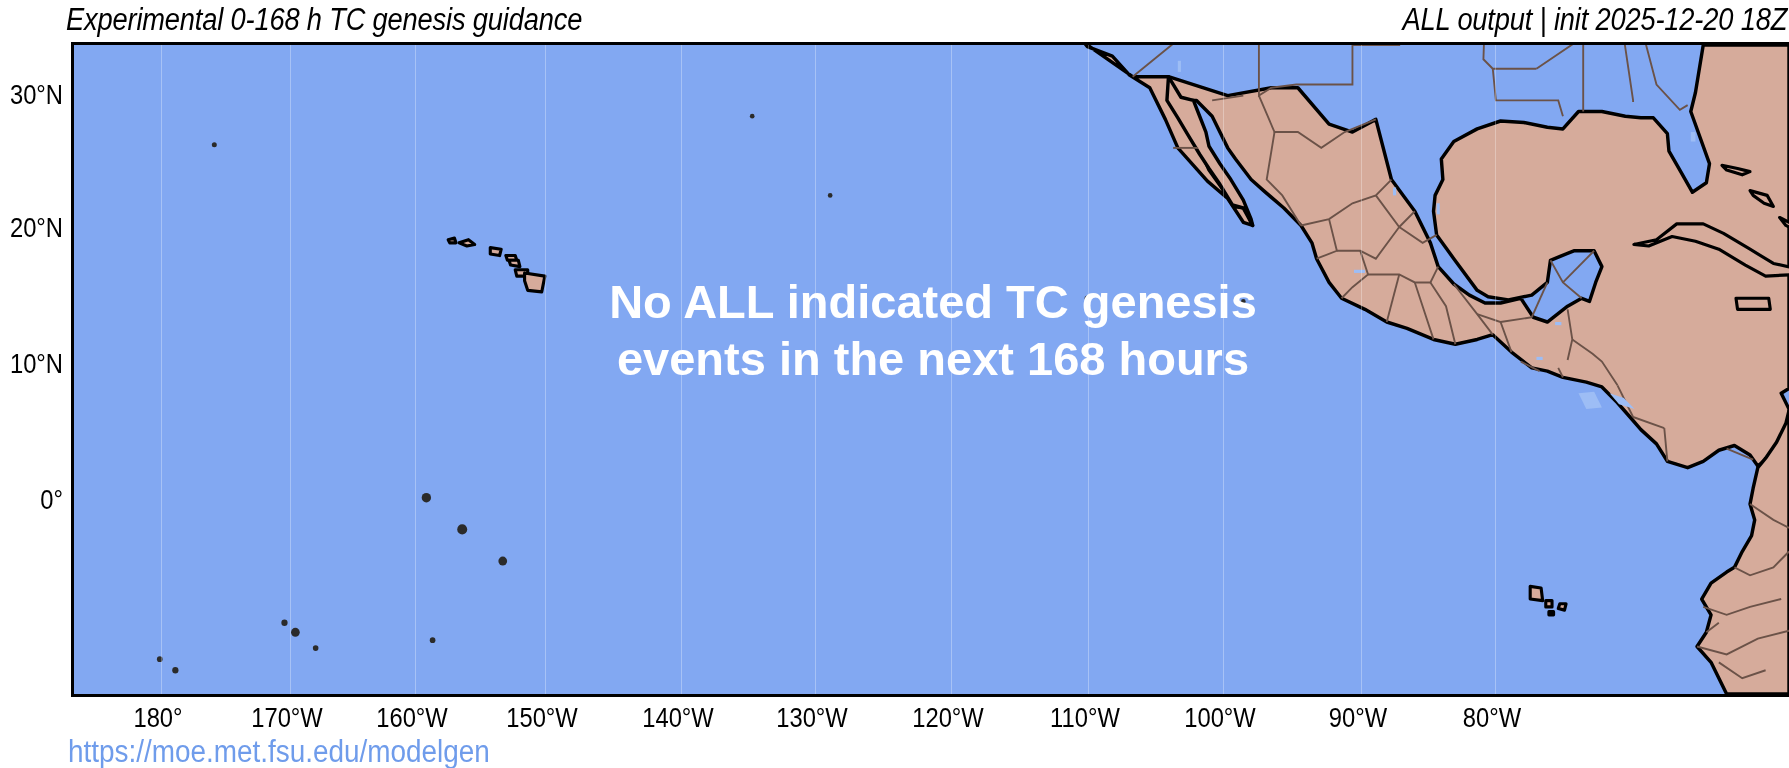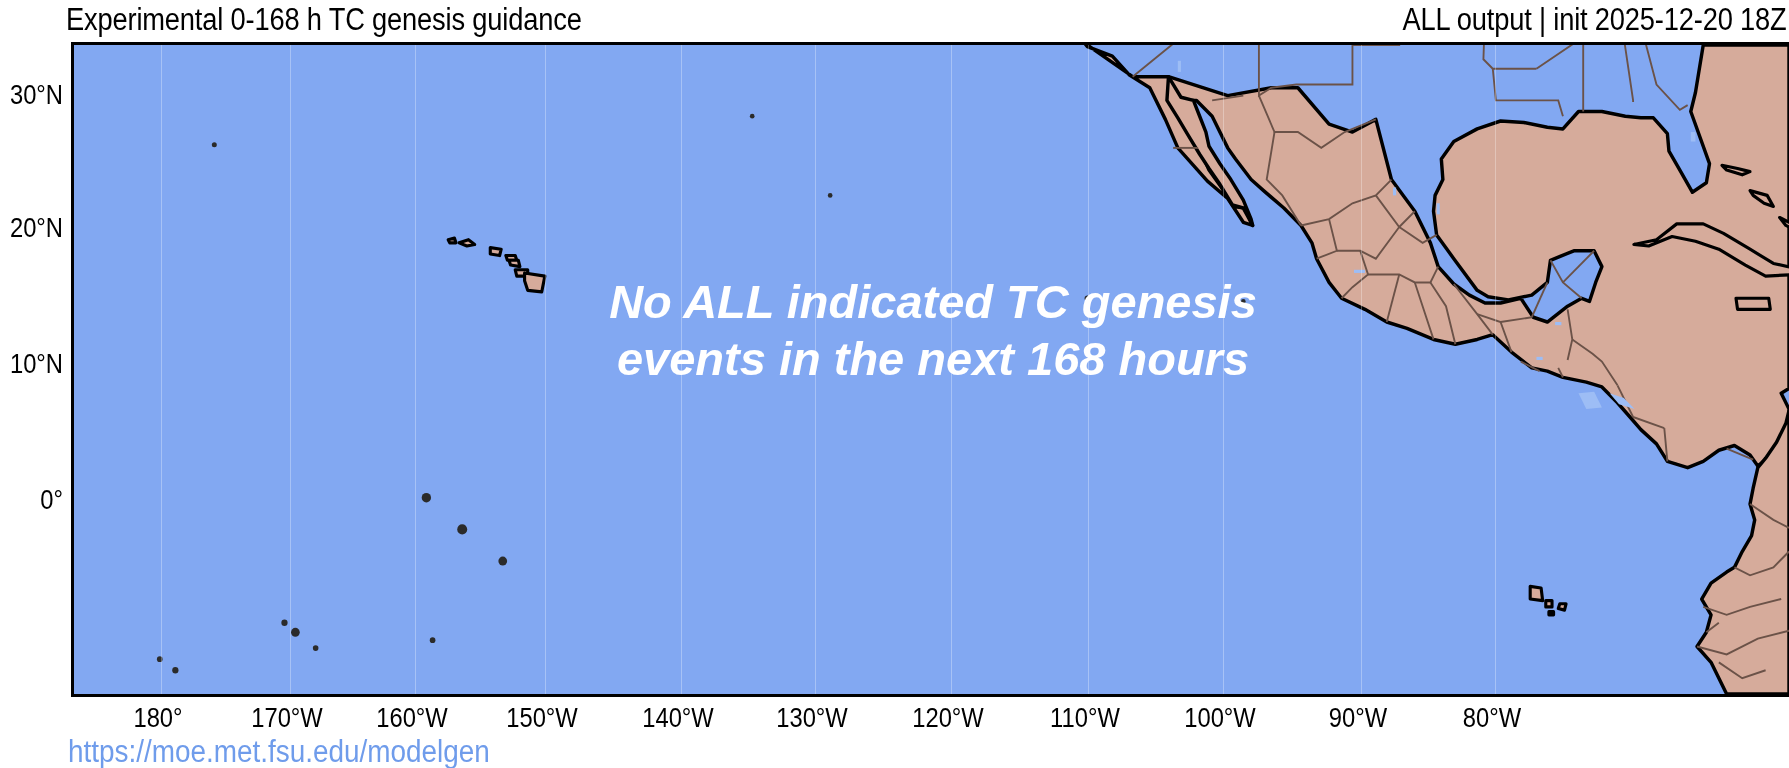--- a/index.html
+++ b/index.html
@@ -19,20 +19,21 @@
   #header {
     position: absolute;
     left: 0; top: 0;
     width: 1789px;
     height: 40px;
     display: flex;
     align-items: center;
     justify-content: space-between;
     box-sizing: border-box;
     padding: 0 2px 0 66px;
+    font-style: italic;
   }
   .hdr-text {
     font-family: "Liberation Sans Narrow", "Liberation Sans", sans-serif;
     font-size: 31px;
     font-weight: 400;
     color: #000000;
     white-space: nowrap;
     letter-spacing: -0.2px;
     transform: scaleX(0.88);
     transform-origin: left center;
@@ -46,21 +47,20 @@
     position: absolute;
     left: 71px;
     top: 42px;
     width: 1718px;
     height: 655px;
     box-sizing: border-box;
     border: 3px solid #000000;
     border-right: 0;
     background: #82a8f2;
     overflow: hidden;
-    font-style: italic;
   }
   #map-svg {
     position: absolute;
     left: 0; top: 0;
     width: 100%;
     height: 100%;
     display: block;
   }
 
   

